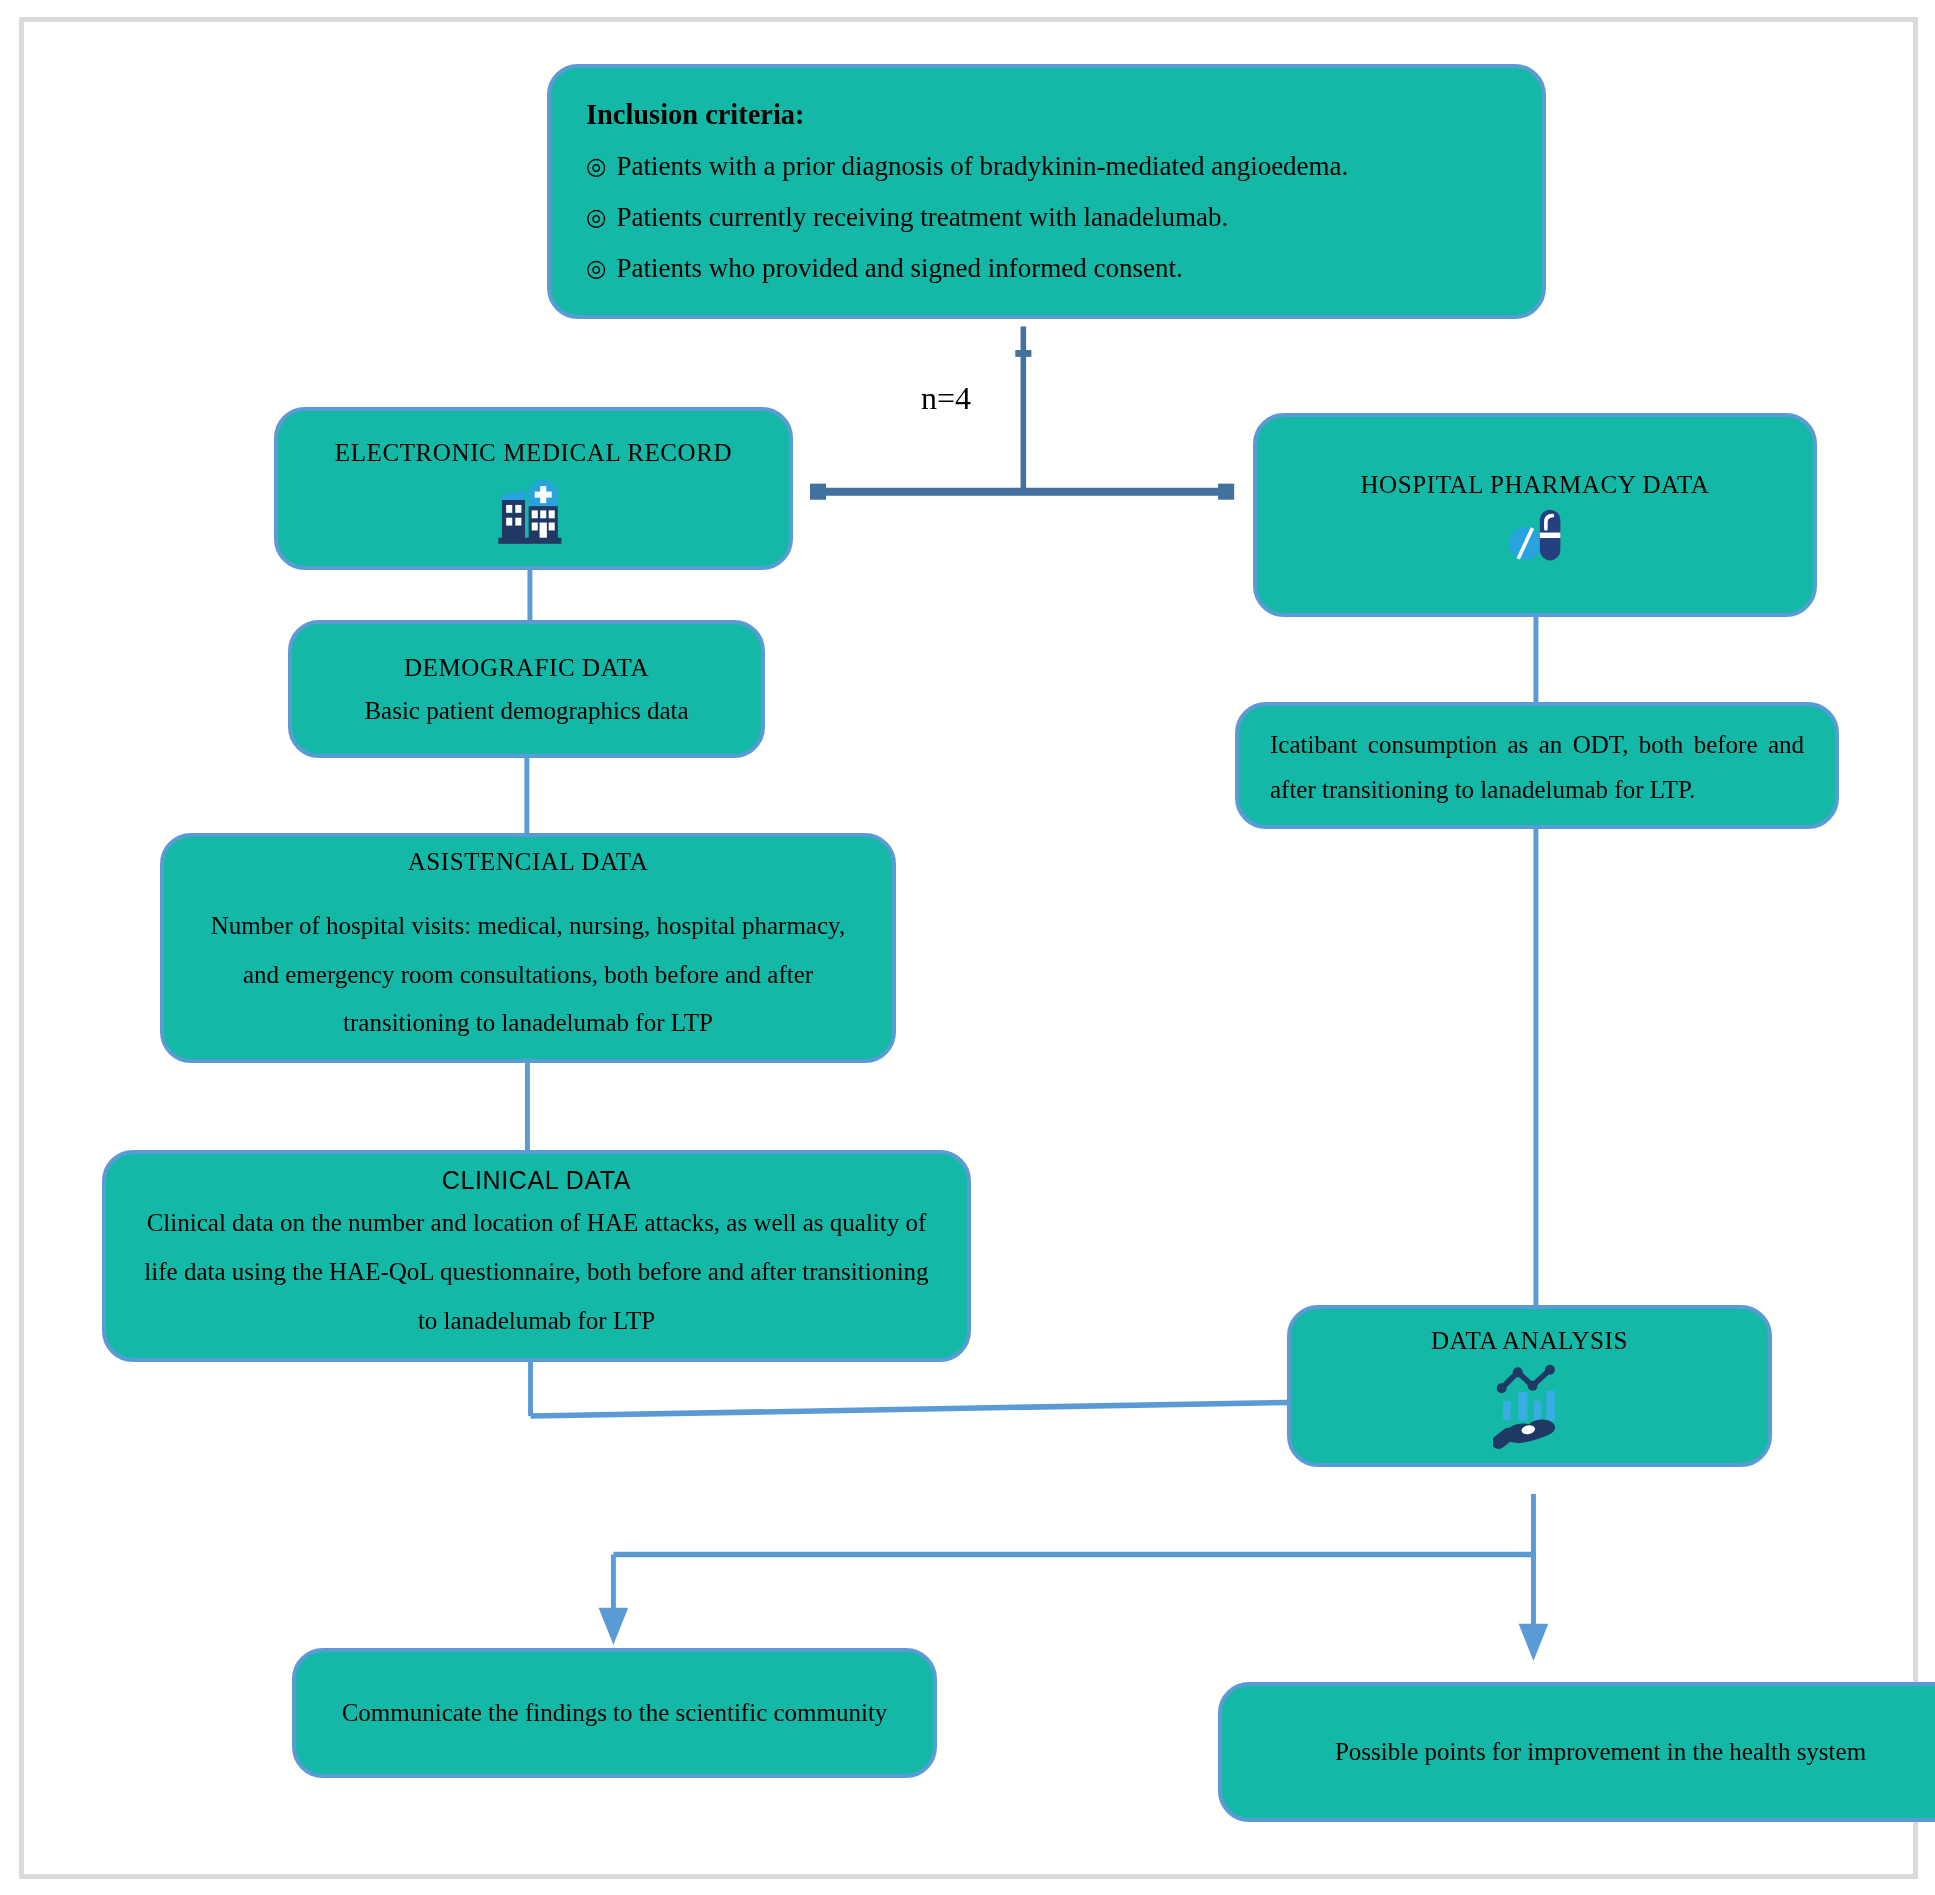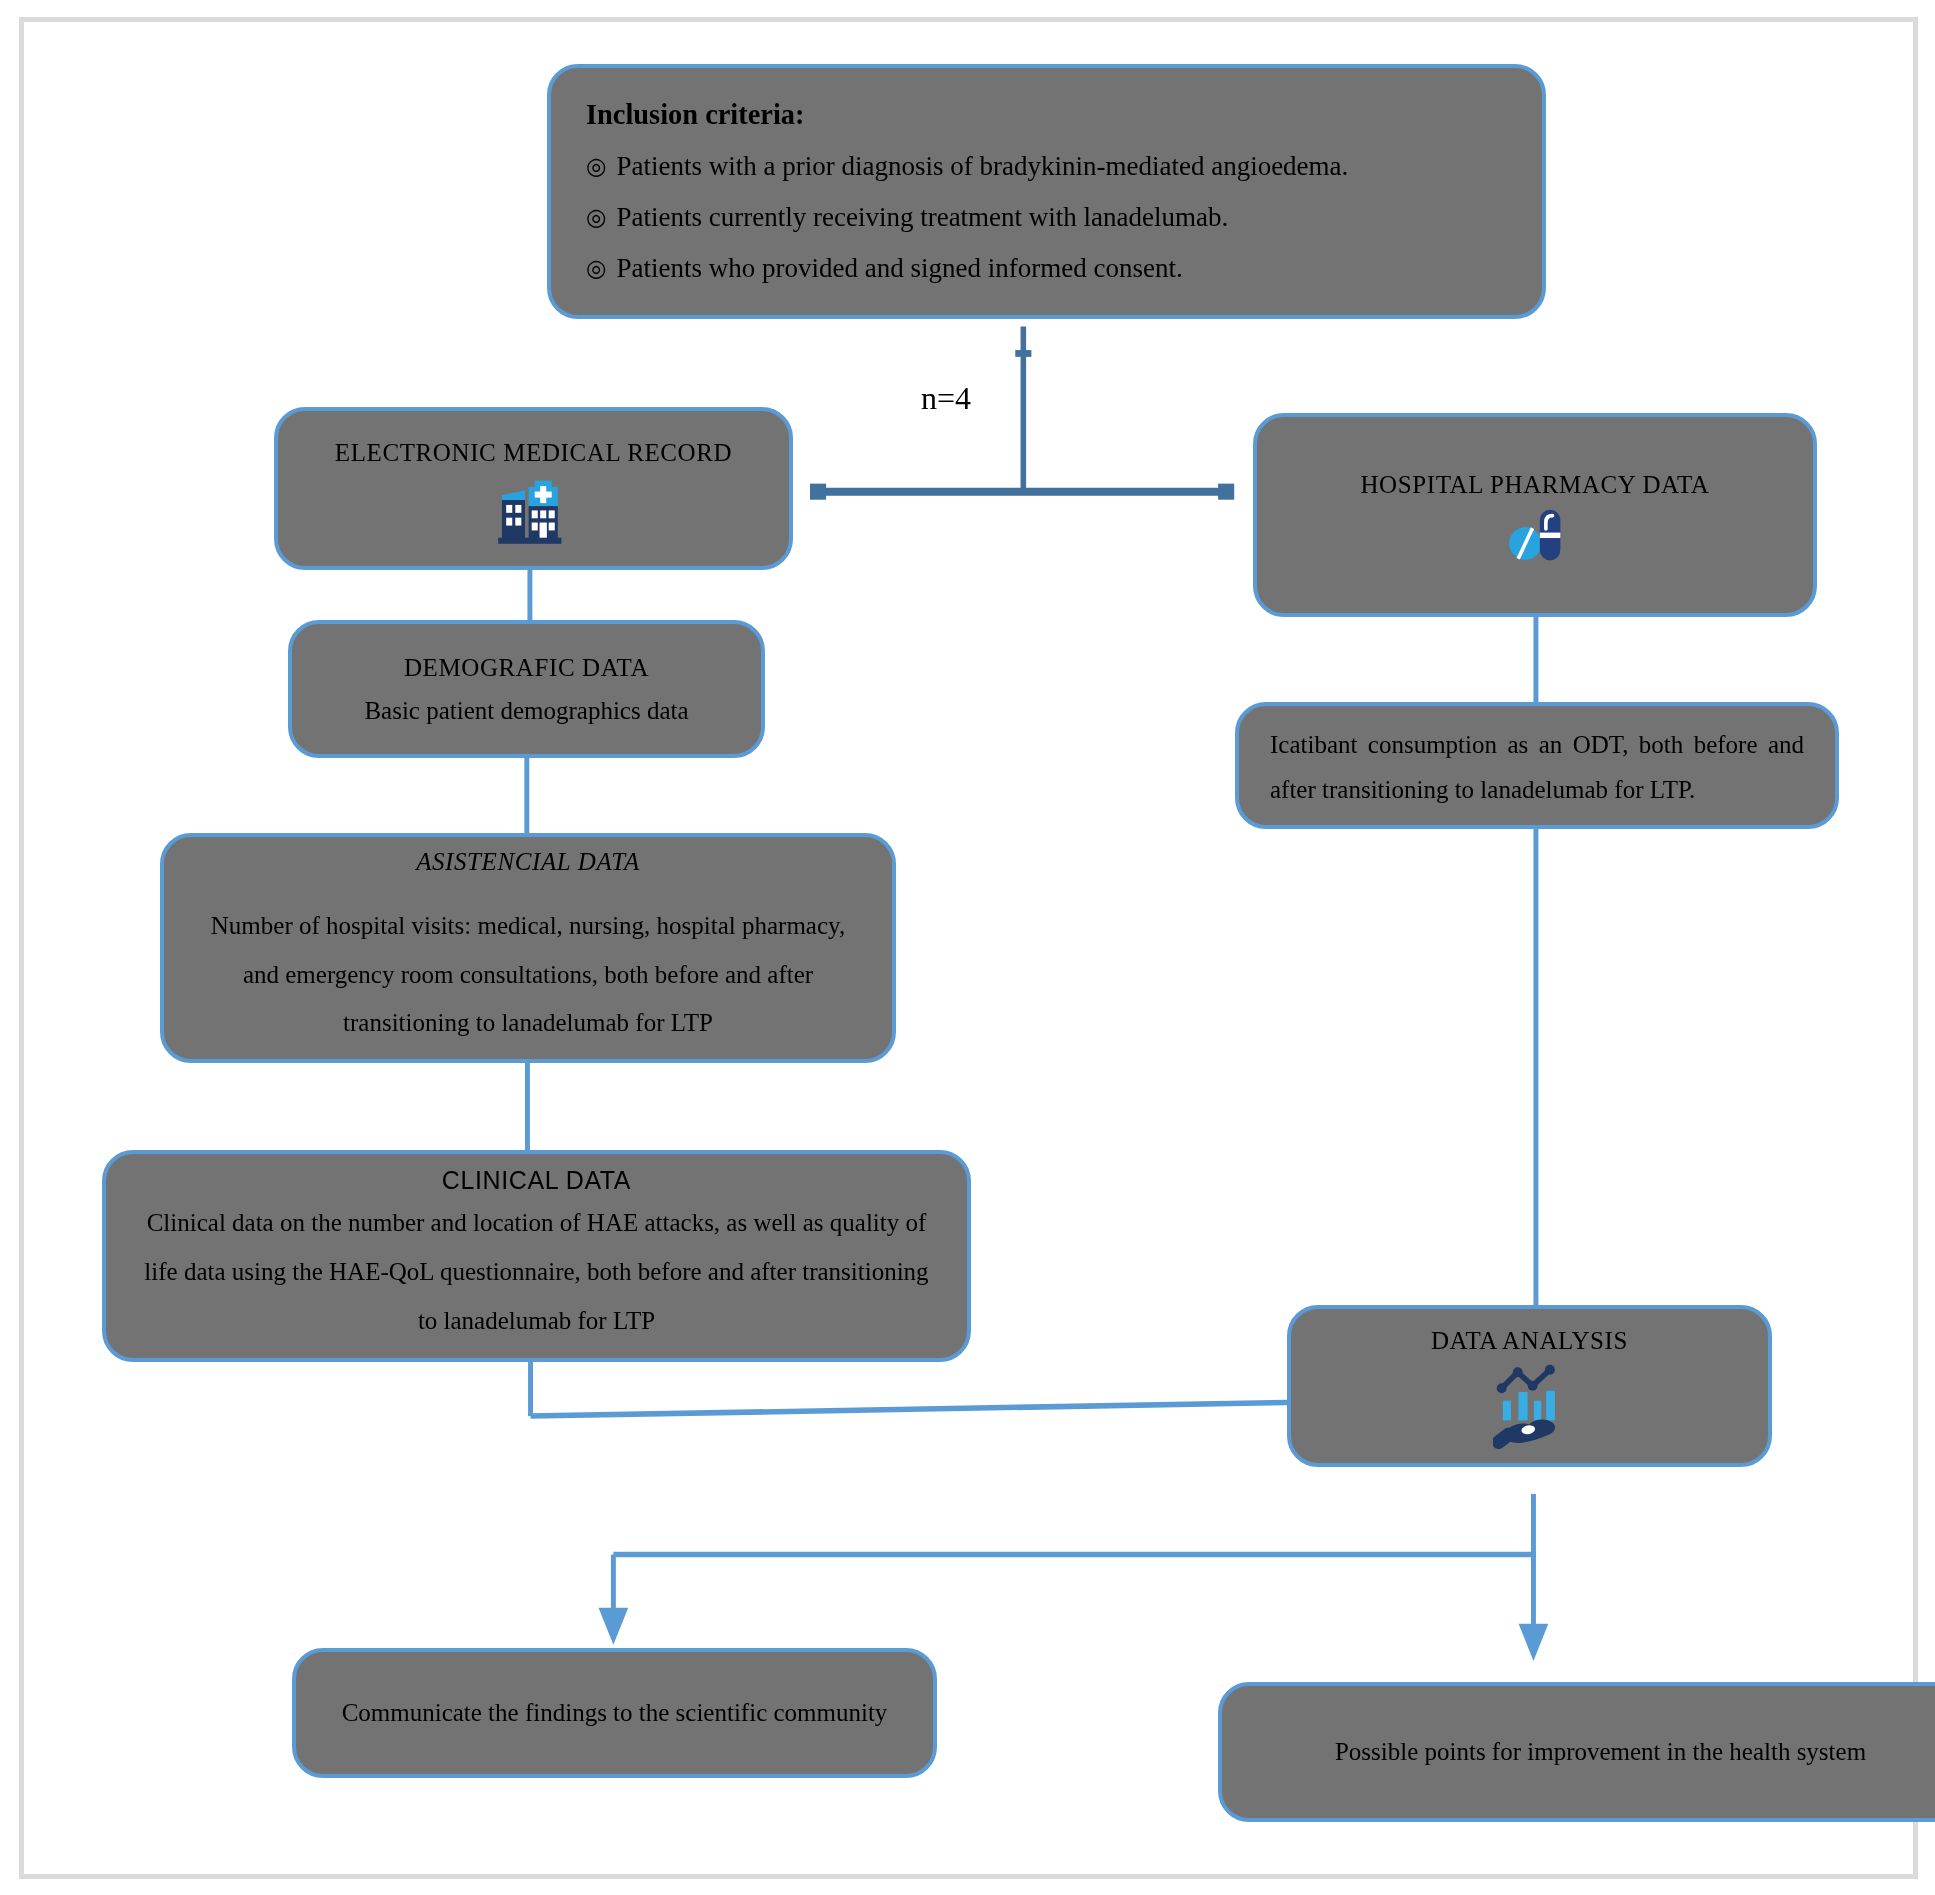--- a/index.html
+++ b/index.html
@@ -16,39 +16,39 @@
   body{
     position:relative;width:1936px;height:1896px;overflow:hidden;
     font-family:"Liberation Serif","DejaVu Serif",serif;color:var(--text_black);
   }
   .frame{
     position:absolute;left:18.5px;top:17.3px;right:18.5px;bottom:17.3px;
     border:5px solid var(--frame_gray);
   }
   .connector-layer{position:absolute;left:0;top:0;width:1936px;height:1896px;z-index:1;}
   .box{
-    position:absolute;z-index:2;background:#737373;
+    position:absolute;z-index:2;background:#14b8a6;
     border:4.3px solid var(--box_border);border-radius:31px;
     box-sizing:border-box;
   }
   .col-center{display:flex;flex-direction:column;align-items:center;justify-content:center;text-align:center;}
   .box-title{font-size:25px;letter-spacing:0.6px;white-space:nowrap;}
   .box-body{font-size:25px;line-height:1.95;}
   
   .inclusion{left:547px;top:64px;width:999px;height:255px;padding:31px 34px 0 35px;}
   .inclusion-title{font-size:28.4px;font-weight:bold;}
   .inclusion-list{list-style:none;margin:15px 0 0 0;padding:0;}
   .inclusion-list li{display:flex;gap:10px;align-items:baseline;font-size:27px;line-height:1.15;margin-top:20px;}
   .bullet{font-size:23.5px;position:relative;top:-1.2px;}
   
   .emr{left:274px;top:407px;width:519px;height:163px;gap:10px;padding-top:6.2px;}
   .hpd{left:1253px;top:413px;width:564px;height:204px;gap:7.4px;padding-top:5px;}
   .demo{left:288px;top:620px;width:477px;height:138px;gap:15px;}
   .asist{left:160px;top:833px;width:736px;height:230px;padding:12.4px 36px;}
-  .asist .box-title{margin-bottom:26px;font-style:italic;}
+  .asist .box-title{margin-bottom:26px;}
   .clinical{left:102px;top:1150px;width:869px;height:212px;padding:13.6px 30px;}
   .clinical-title{font-family:Liberation Sans, sans-serif;font-size:25px;letter-spacing:0.6px;margin-bottom:4px;}
   .icatibant{left:1235px;top:702px;width:604px;height:127px;padding:16px 31px;box-sizing:border-box;}
   .icatibant .box-body{text-align:justify;line-height:1.8;}
   .analysis{left:1287px;top:1305px;width:485px;height:162px;gap:6.2px;padding-top:3.7px;}
   .communicate{left:292px;top:1648px;width:645px;height:130px;padding:0 42px;text-align:center;}
   .improvement{left:1218px;top:1662px;width:765px;height:140px;padding:8px 42px;margin-top:20px;}
   .communicate .box-body,.improvement .box-body{line-height:2.0;}
   
   .n-label{

